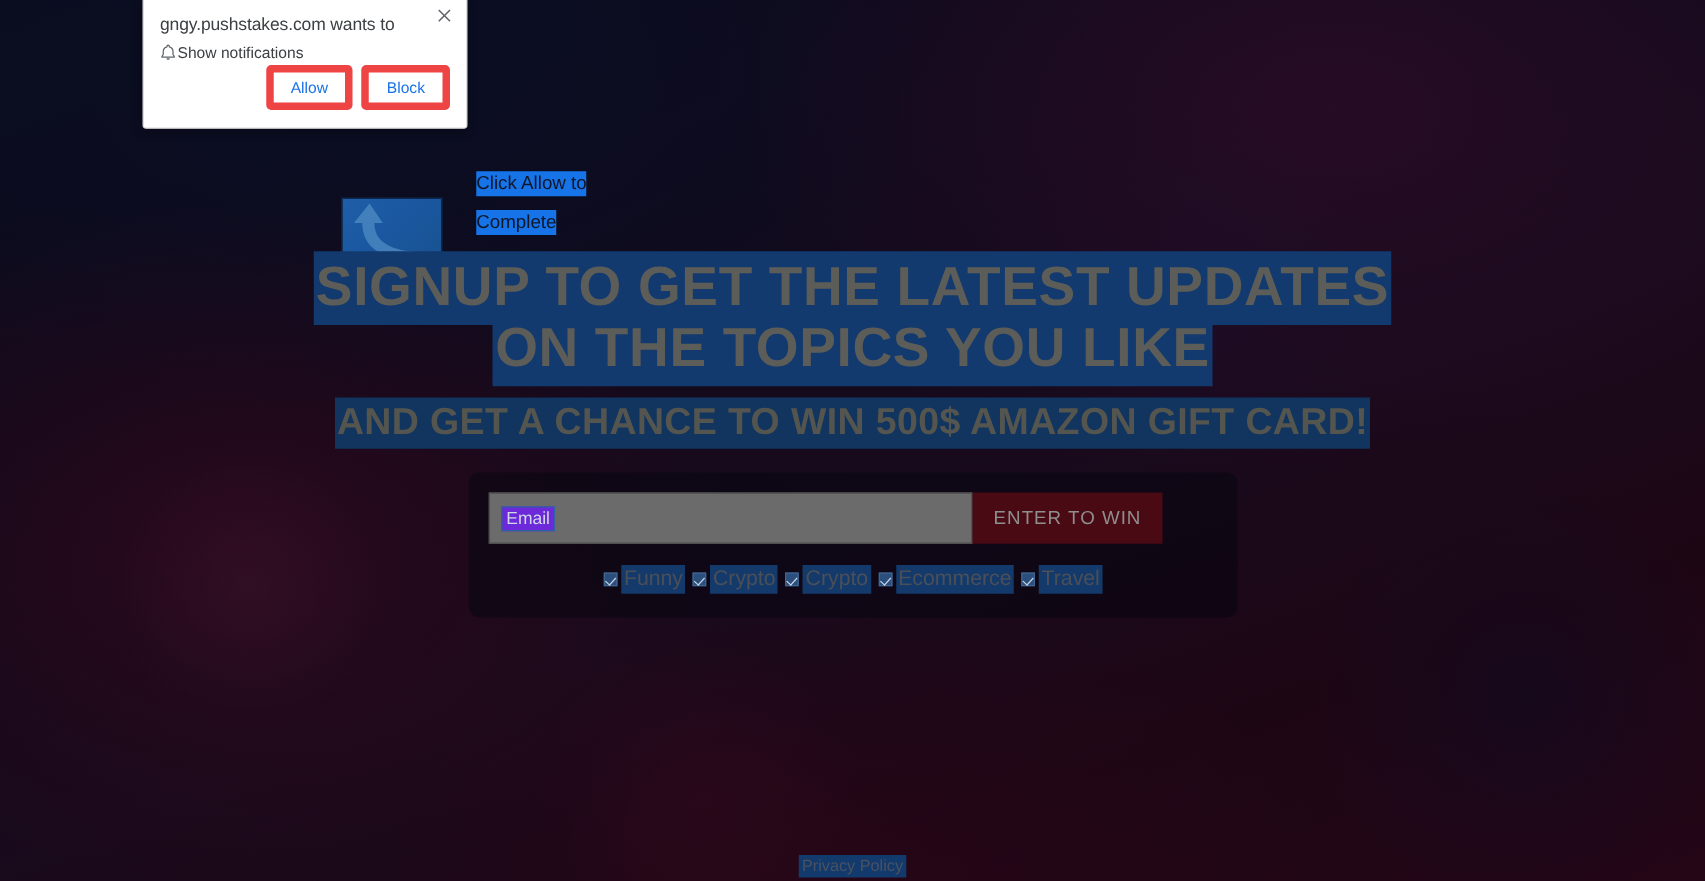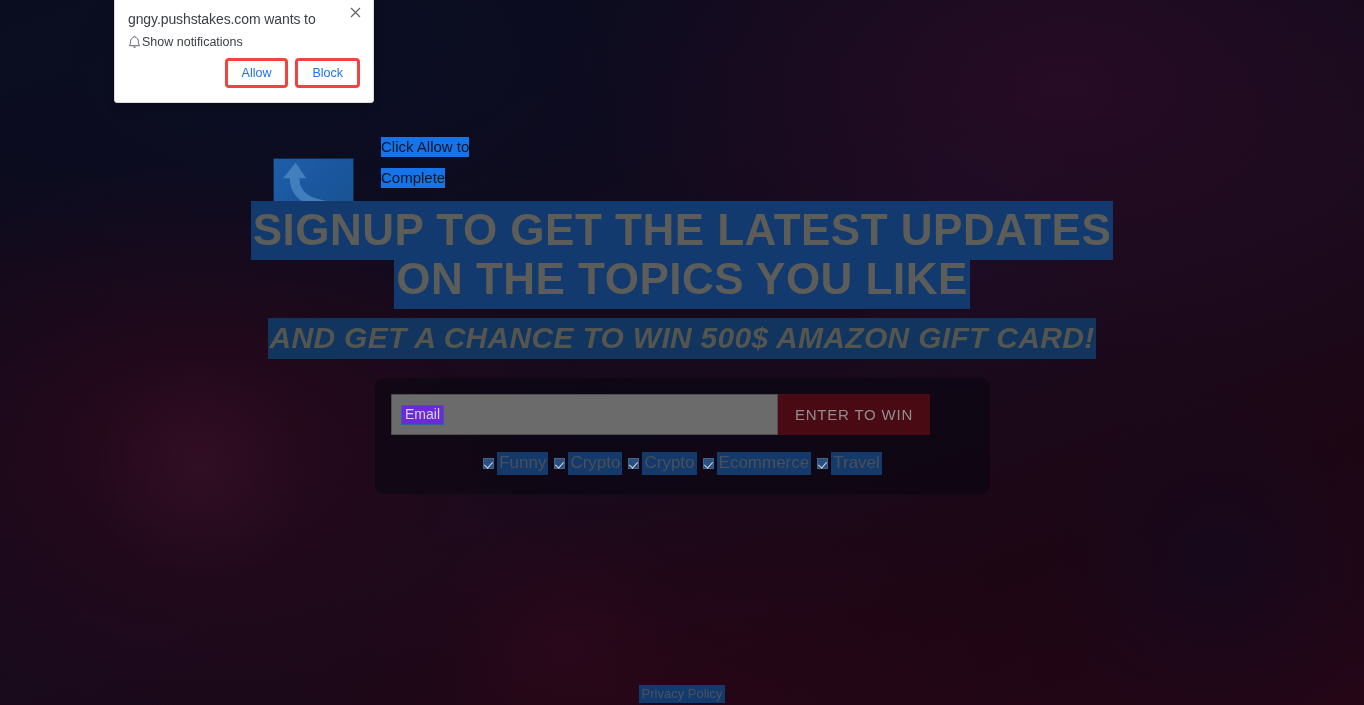--- a/index.html
+++ b/index.html
@@ -100,21 +100,20 @@
     font-size: 30px;
     font-weight: 700;
     line-height: 36px;
     letter-spacing: 0.3px;
     color: #55554f;
     text-transform: uppercase;
   }
   #subheadline .sel {
     background: #11355f;
     padding: 3px 2px 5px 2px;
-    font-style: italic;
   }
 
   
   #form-card {
     position: absolute;
     left: 375px; top: 378px;
     width: 615px; height: 116px;
     background: rgba(8,6,16,0.55);
     border-radius: 9px;
   }
@@ -260,21 +259,21 @@
     position: absolute;
     right: 13px; bottom: 14px;
     display: flex;
     gap: 7px;
   }
   .perm-btn {
     min-width: 52px;
     height: 26px;
     padding: 12px 14px;
     background: #ffffff;
-    border: 3px solid #ef4444;
+    border: 6px solid #ef4444;
     border-radius: 4px;
     color: #1a73e8;
     font-size: 12.5px;
     font-family: "Liberation Sans", sans-serif;
     cursor: pointer;
     display: flex;
     align-items: center;
     justify-content: center;
   }
 </style>

